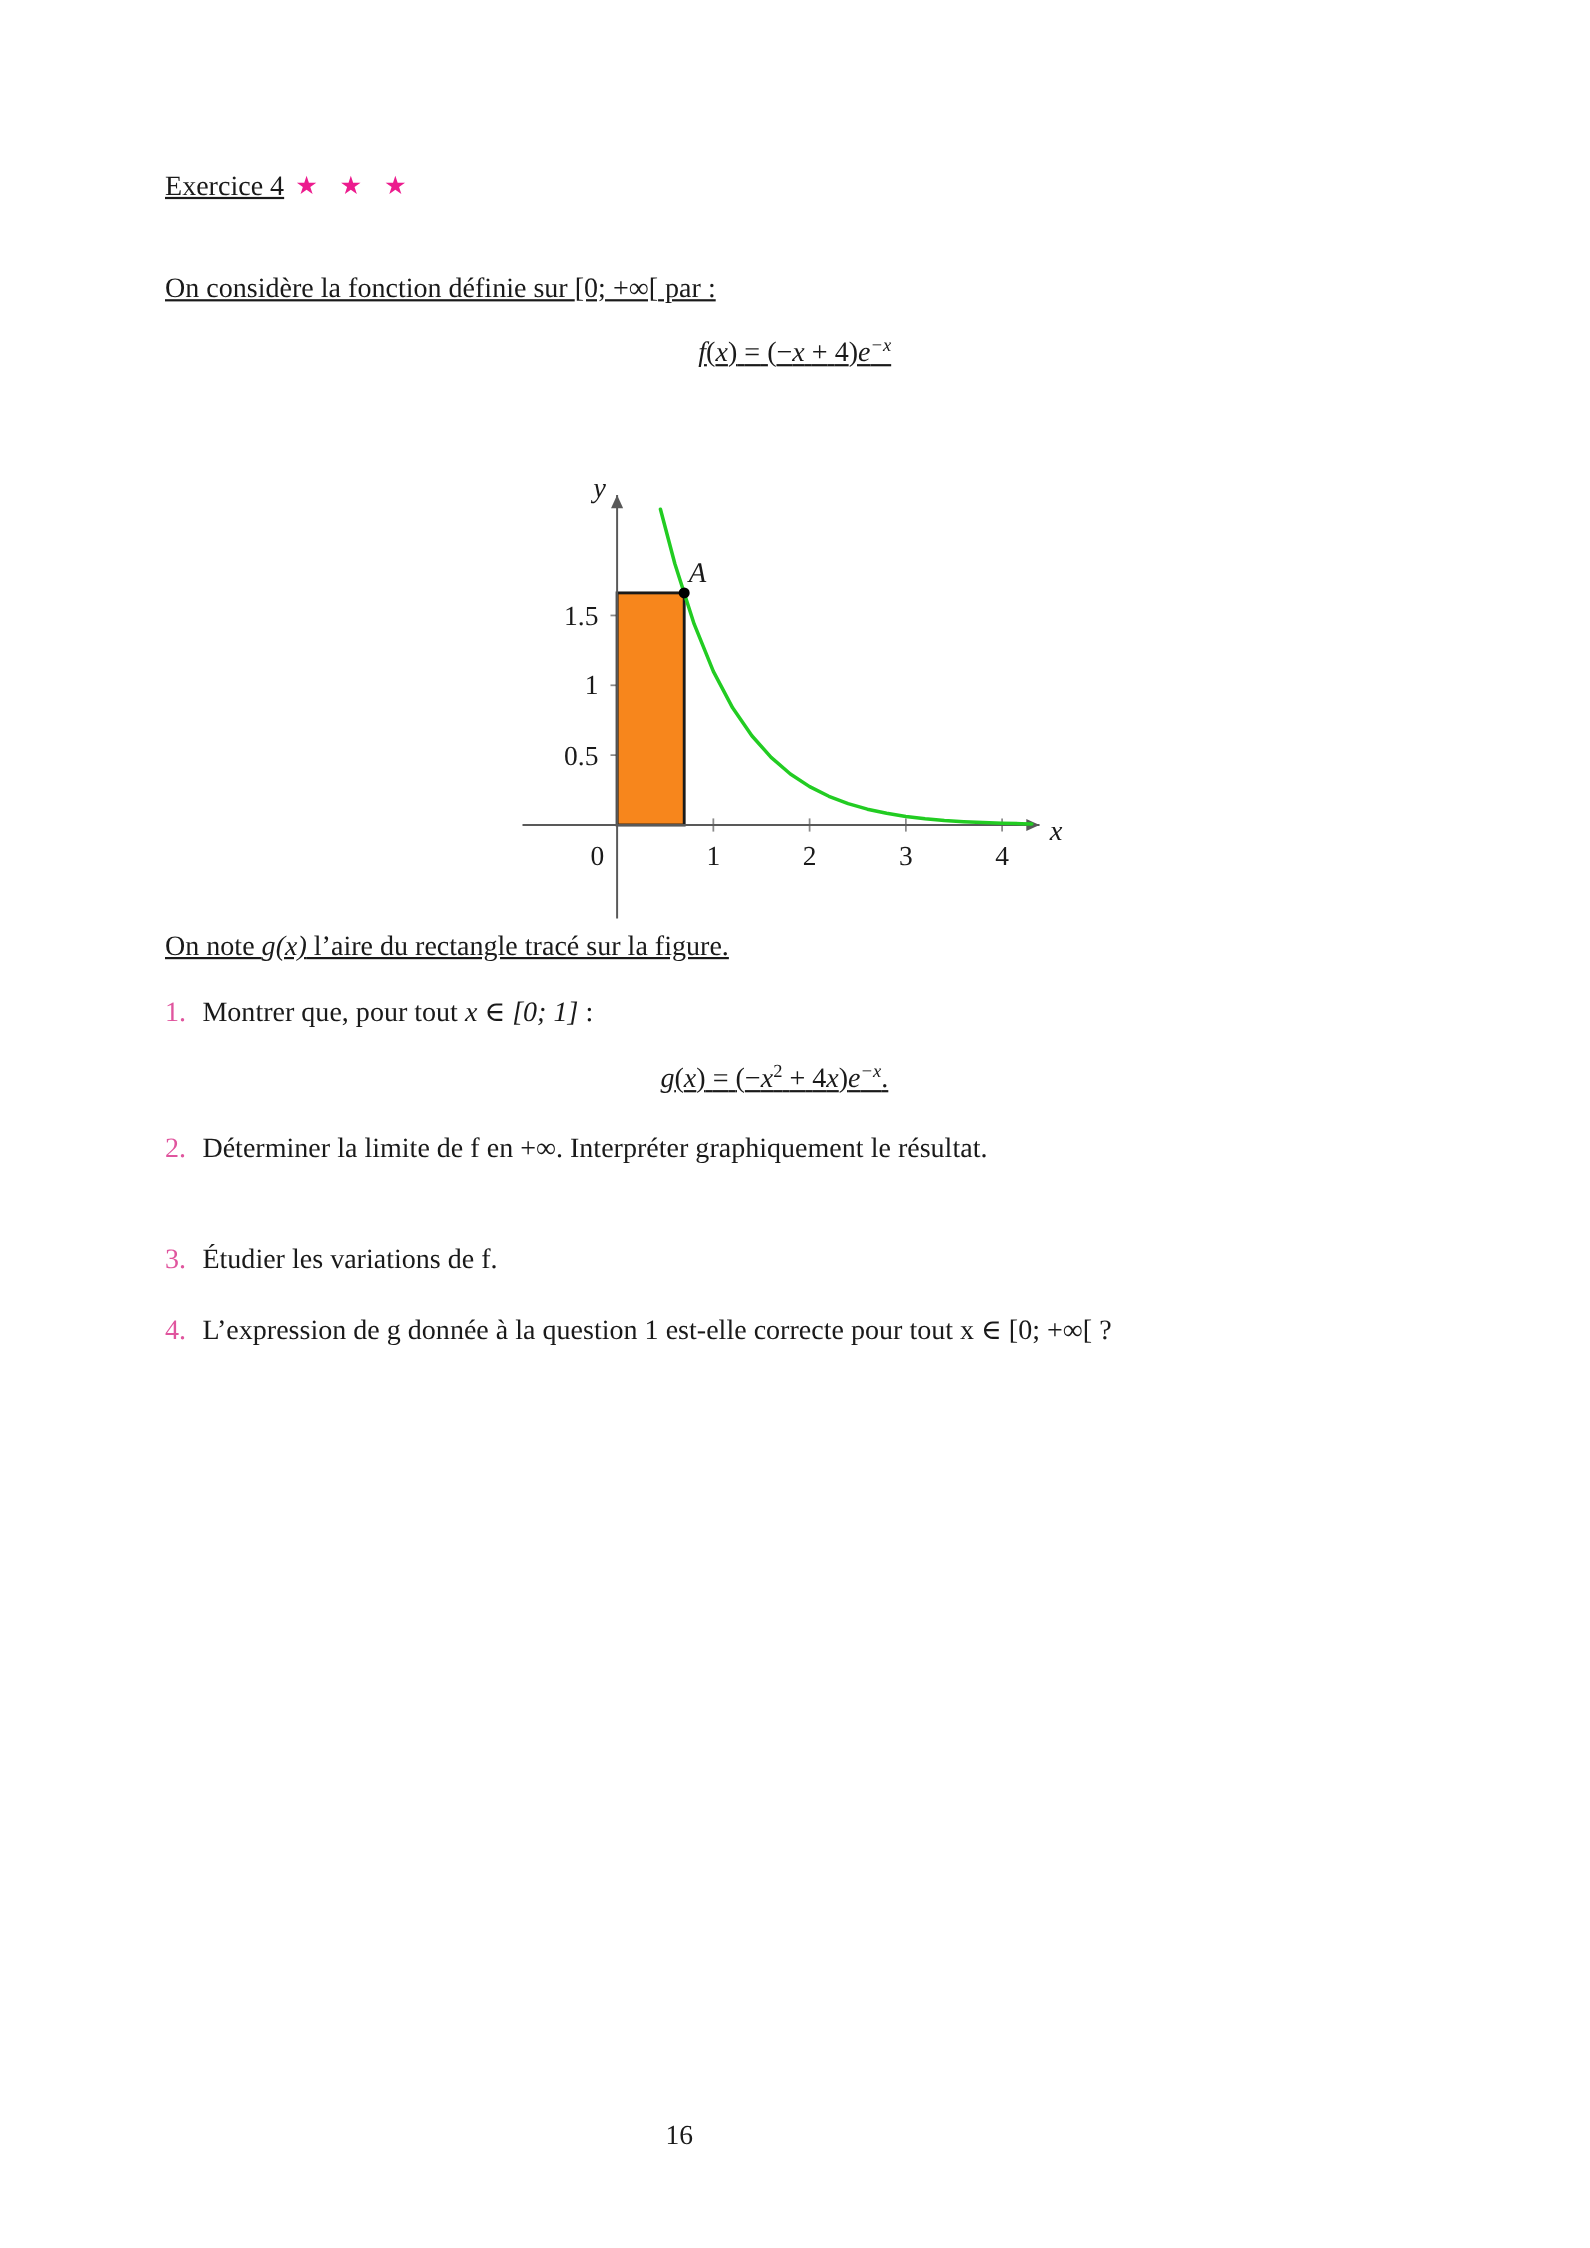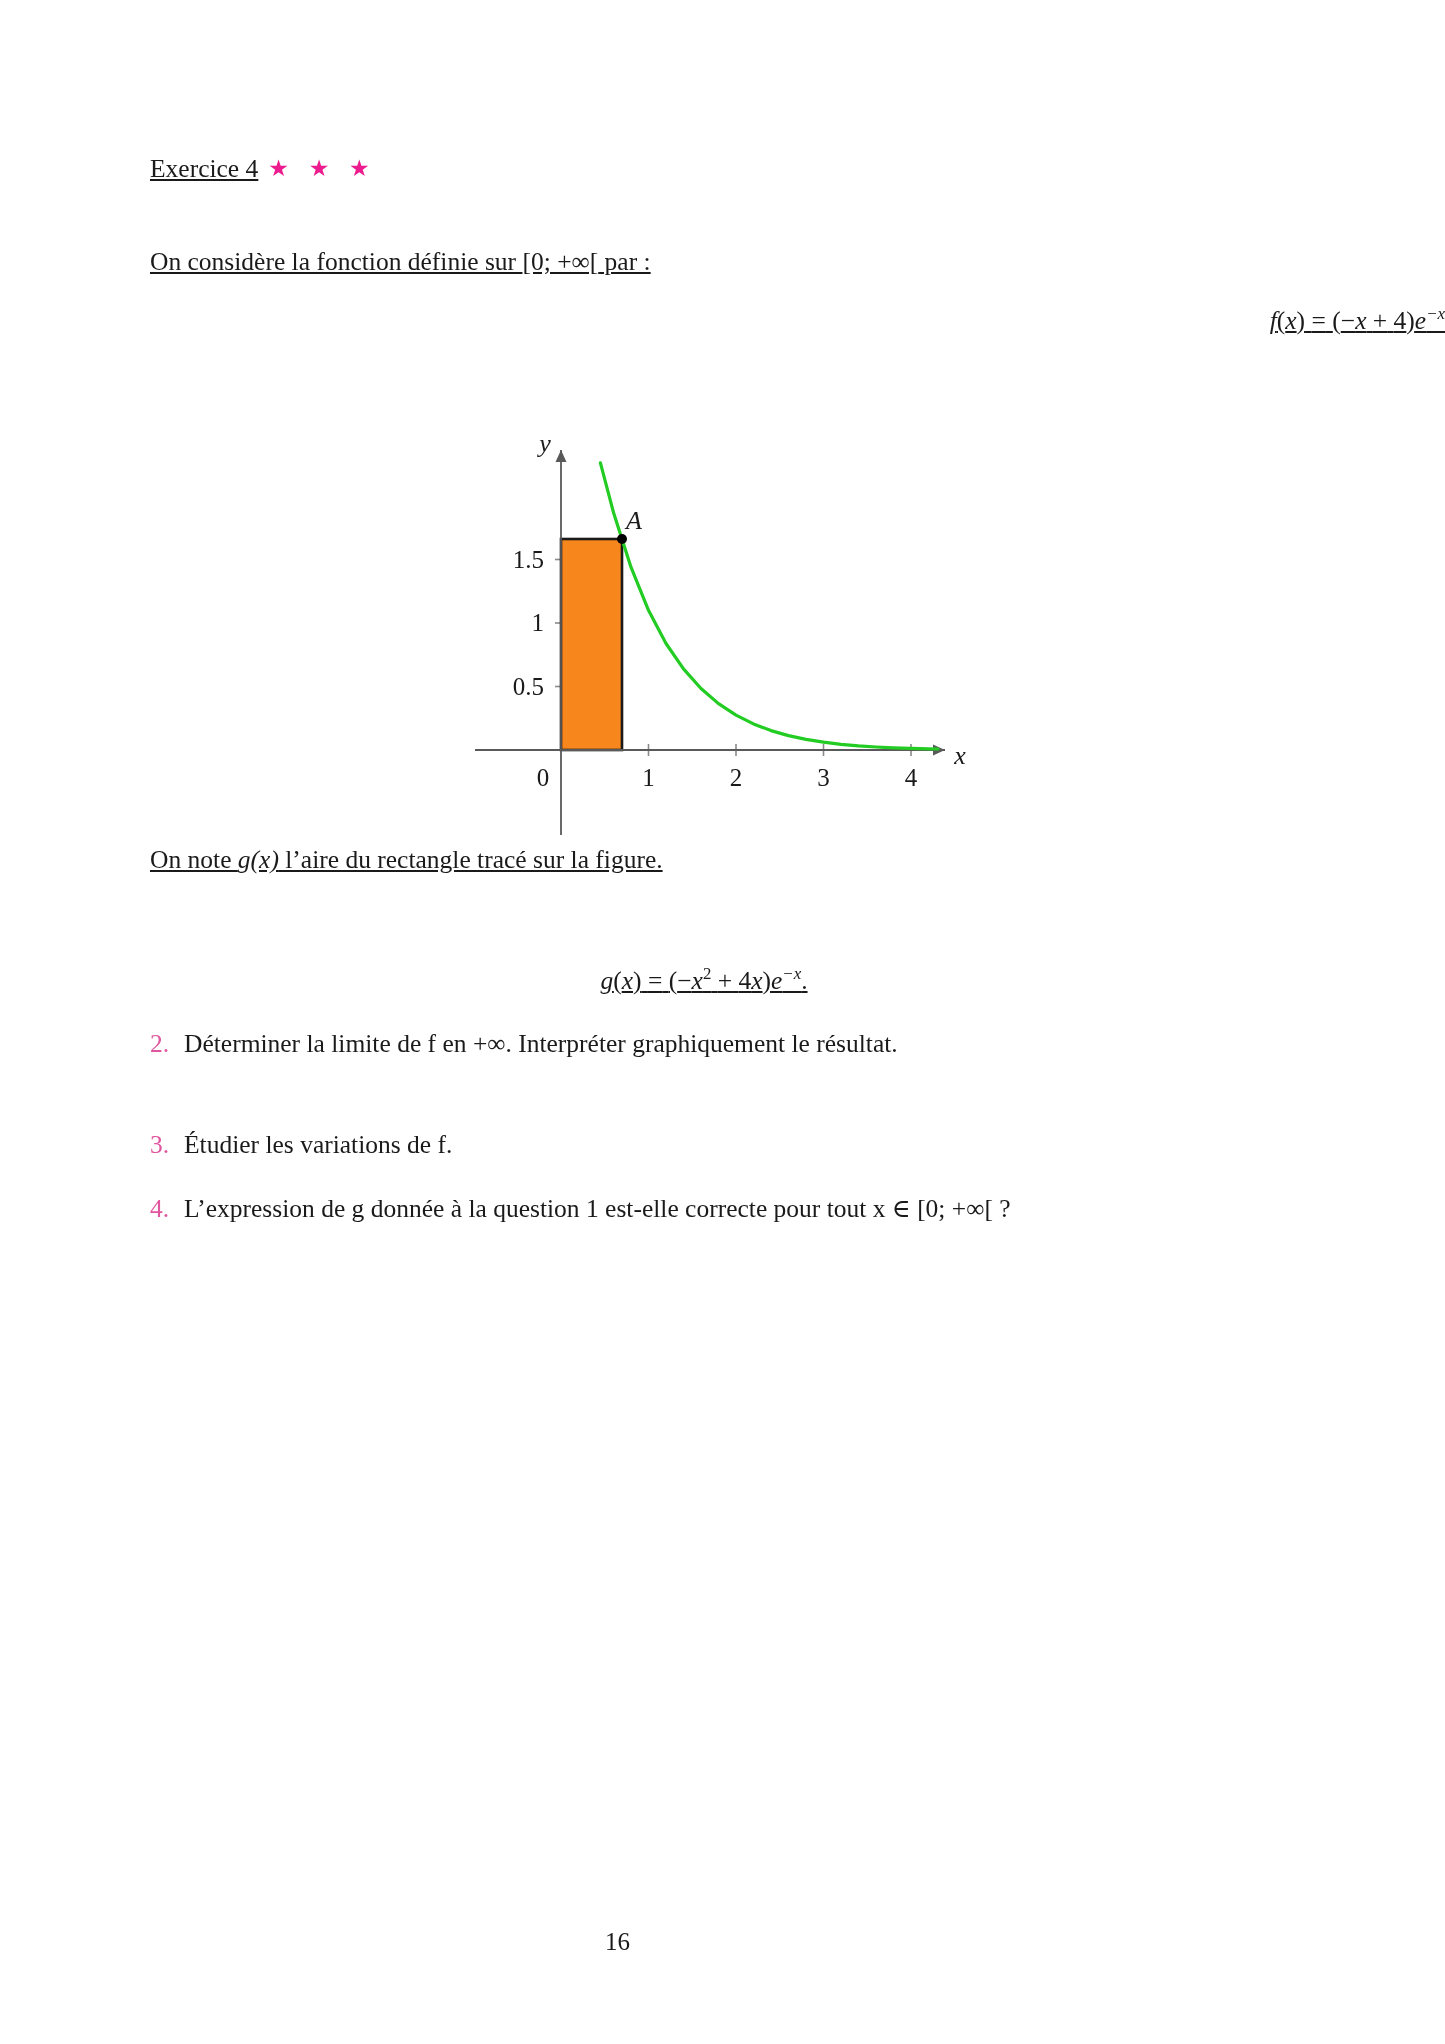--- a/index.html
+++ b/index.html
@@ -54,21 +54,21 @@
     display: inline-block;
     margin-left: 10px;
     letter-spacing: 7px;
     font-size: 23px;
     color: #EC1C8E;
     vertical-align: 1px;
   }
 
   
   #intro-line { left: 150px; top: 245px; }
-  #formula-f   { left: 0; top: 303px; width: 1445px; text-align: right; white-space: nowrap; }
+  #formula-f   { left: 0; top: 303px; width: 1445px; text-align: center; white-space: nowrap; }
   #curve-line  { left: 150px; top: 367px; }
   #area-line   { left: 150px; top: 843px; }
 
   
   .qitem {
     position: absolute;
     font-size: 25.5px;
     line-height: 1.35;
     white-space: nowrap;
   }
@@ -182,20 +182,23 @@
       <text x="296" y="366" font-family="Liberation Serif, DejaVu Serif, serif" font-size="25" fill="#1a1a1a" text-anchor="middle">2</text>
       <text x="383.5" y="366" font-family="Liberation Serif, DejaVu Serif, serif" font-size="25" fill="#1a1a1a" text-anchor="middle">3</text>
       <text x="471" y="366" font-family="Liberation Serif, DejaVu Serif, serif" font-size="25" fill="#1a1a1a" text-anchor="middle">4</text>
     </svg>
   </div>
 
   <div class="block" id="area-line">
     <span>On note </span><span class="mathvar">g(x)</span><span> l’aire du rectangle tracé sur la figure.</span>
   </div>
 
+  <div class="qitem" id="q1">
+    <span class="qnum">1.</span><span>Montrer que, pour tout </span><span class="mathvar">x ∈ [0; 1]</span><span> :</span>
+  </div>
 
   <div class="block" id="formula-g">
     <span class="mathvar">g</span><span class="mathrm">(</span><span class="mathvar">x</span><span class="mathrm">)</span>&nbsp;<span class="mathrm">=</span>&nbsp;<span class="mathrm">(</span><span class="mathrm">−</span><span class="mathvar">x</span><span class="sup-rm">2</span>&nbsp;<span class="mathrm">+</span>&nbsp;<span class="mathrm">4</span><span class="mathvar">x</span><span class="mathrm">)</span><span class="mathvar">e</span><span class="sup">−x</span><span class="mathrm">.</span>
     
   </div>
 
   <div class="qitem" id="q2">
     <span class="qnum">2.</span><span>Déterminer la limite de f en +∞. Interpréter graphiquement le résultat.</span>
   </div>
 

